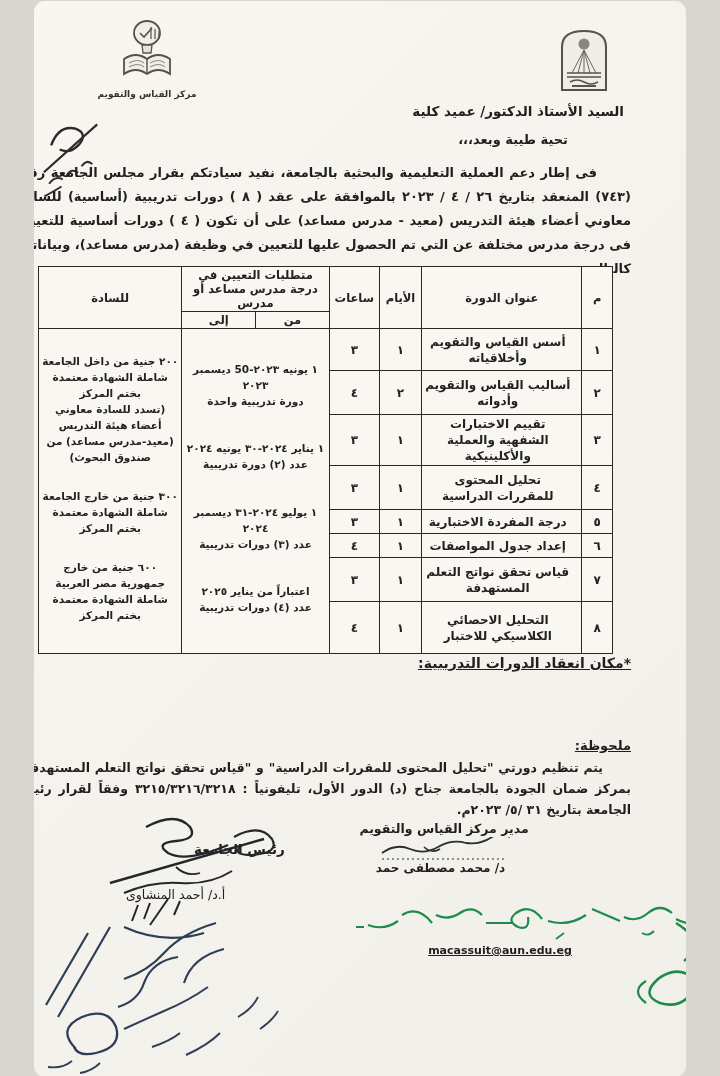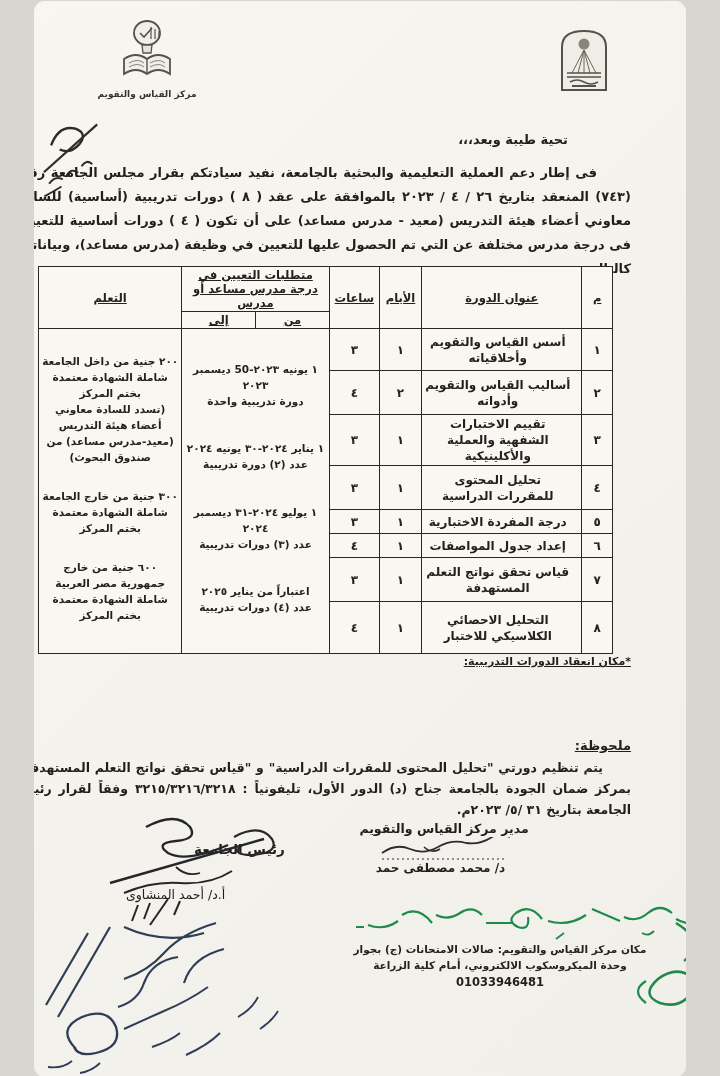--- a/index.html
+++ b/index.html
@@ -18,34 +18,34 @@
   .hand-topleft{position:absolute;top:104px;left:0px;width:80px;height:95px;transform:rotate(-6deg);}
   
   .intro{position:absolute;top:160px;right:55px;width:612px;font-size:13px;font-weight:700;
     line-height:24px;text-align:justify;text-align-last:right;}
   .intro .indent{display:inline-block;width:34px;}
   
   table.courses{position:absolute;top:265px;right:73px;width:575px;border-collapse:collapse;
     background:#f8f7f2;}
   .courses th,.courses td{border:1.7px solid #2a2823;font-weight:700;text-align:center;
     padding:1px 3px;color:#232220;}
-  .courses thead th{font-size:11.5px;line-height:14px;text-decoration:underline;}
+  .courses thead th{font-size:11.5px;line-height:14px;}
   .courses td{font-size:12px;line-height:16px;}
   .col-no{width:26px;}   .col-title{width:166px;}
   .col-days{width:36px;} .col-hours{width:44px;}
   .col-from{width:74px;} .col-to{width:74px;}
   .col-cost{width:151px;}
   td.course-title{text-align:center;padding-right:11px;}
   tr.r1{height:42px;} tr.r2{height:44px;} tr.r3{height:50px;} tr.r4{height:44px;}
   tr.r5{height:24px;} tr.r6{height:24px;} tr.r7{height:44px;} tr.r8{height:52px;}
   .merged-cell{vertical-align:top;}
   .stack{display:flex;flex-direction:column;justify-content:space-evenly;height:100%;min-height:316px;}
   .blk{font-size:10.5px;line-height:16px;font-weight:700;}
   
-  .venue-title{position:absolute;top:654px;right:55px;font-size:11px;font-weight:700;
+  .venue-title{position:absolute;top:654px;right:55px;font-size:14px;font-weight:700;
     text-decoration:underline;}
   .venue-body{position:absolute;top:673px;right:55px;width:612px;font-size:12.5px;
     font-weight:700;line-height:21px;text-align:justify;text-align-last:right;}
   .venue-body .indent{display:inline-block;width:30px;}
   .note-title{position:absolute;top:737px;right:55px;font-size:13px;font-weight:700;
     text-decoration:underline;}
   .note-body{position:absolute;top:756px;right:55px;width:614px;font-size:12.5px;
     font-weight:700;line-height:21px;text-align:justify;text-align-last:right;}
   .note-body .indent{display:inline-block;width:28px;}
   
@@ -91,33 +91,34 @@
   </svg>
   <div class="logo-left-caption">مركز القياس والتقويم</div>
 
   <svg class="hand-topleft" viewBox="0 0 80 95">
     <path d="M18,38 q10,-20 26,-14 q12,6 2,16 q-10,9 -20,3" fill="none" stroke="#2e2c29" stroke-width="2.4"></path>
     <path d="M8,64 L66,22" stroke="#2e2c29" stroke-width="2.2"></path>
     <path d="M12,76 q7,-8 14,-3 M30,70 q6,-8 12,-2 M46,62 q6,-7 11,-1" fill="none" stroke="#2e2c29" stroke-width="2"></path>
     <path d="M6,88 q10,-4 18,-8" fill="none" stroke="#2e2c29" stroke-width="1.8"></path>
   </svg>
 
+  <div class="addressee">السيد الأستاذ الدكتور/ عميد كلية</div>
   <div class="salutation">تحية طيبة وبعد،،،</div>
 
   <div class="intro"><span class="indent"></span><span>فى إطار دعم العملية التعليمية والبحثية بالجامعة، نفيد سيادتكم بقرار مجلس الجامعة رقم (٧٤٣) المنعقد بتاريخ ٢٦ / ٤ / ٢٠٢٣ بالموافقة على عقد ( ٨ ) دورات تدريبية (أساسية) للسادة معاوني أعضاء هيئة التدريس (معيد - مدرس مساعد) على أن تكون ( ٤ ) دورات أساسية للتعيين فى درجة مدرس مختلفة عن التي تم الحصول عليها للتعيين في وظيفة (مدرس مساعد)، وبياناتها كالتالي:</span></div>
 
   <table class="courses">
     <thead>
       <tr>
         <th class="col-no" rowspan="2">م</th>
         <th class="col-title" rowspan="2">عنوان الدورة</th>
         <th class="col-days" rowspan="2">الأيام</th>
         <th class="col-hours" rowspan="2">ساعات</th>
         <th colspan="2">متطلبات التعيين في درجة مدرس مساعد أو مدرس</th>
-        <th class="col-cost" rowspan="2">التعلم</th>
+        <th class="col-cost" rowspan="2">للسادة</th>
       </tr>
       <tr>
         <th class="col-from">من</th>
         <th class="col-to">إلى</th>
       </tr>
     </thead>
     <tbody>
       <tr class="r1">
         <td>١</td>
         <td class="course-title">أسس القياس والتقويم وأخلاقياته</td>
@@ -246,17 +247,16 @@
     <path d="M210,120 q14,-8 20,-20 M232,132 q12,-8 18,-18" fill="none" stroke="#2e3e55" stroke-width="1.8"></path>
     <path d="M20,170 q14,2 24,-6 M52,176 q12,-2 20,-10" fill="none" stroke="#2e3e55" stroke-width="1.8"></path>
   </svg>
 
   <svg class="green-flourish" viewBox="0 0 104 120">
     <path d="M56,6 q36,22 22,58 q-12,30 -38,22 q-20,-8 -2,-24 q24,-18 44,8" fill="none" stroke="#1f8b4a" stroke-width="2.6"></path>
     <path d="M26,64 q-16,10 0,22 M64,44 q8,-6 4,-16" fill="none" stroke="#1f8b4a" stroke-width="2.2"></path>
   </svg>
 
   <div class="footer">
-    <div class="footer-location">مكان مركز القياس والتقويم: صالات الامتحانات (ج) بجوار وحدة الميكروسكوب الالكتروني، أمام كلية الزراعة</div>
-    <div class="footer-phone">01033946481</div>
+    <div class="footer-email">macassuit@aun.edu.eg</div>
   </div>
 
 </div>
 
 </body></html>

